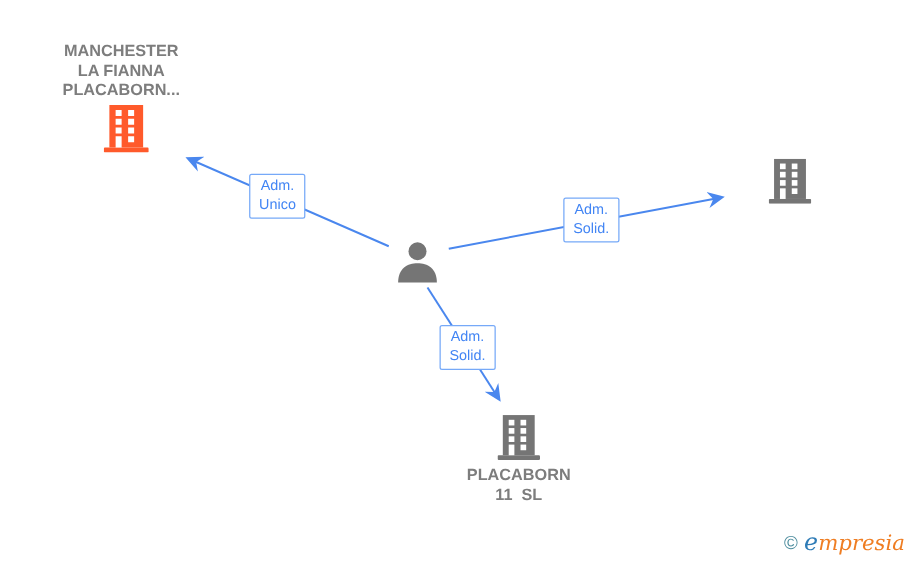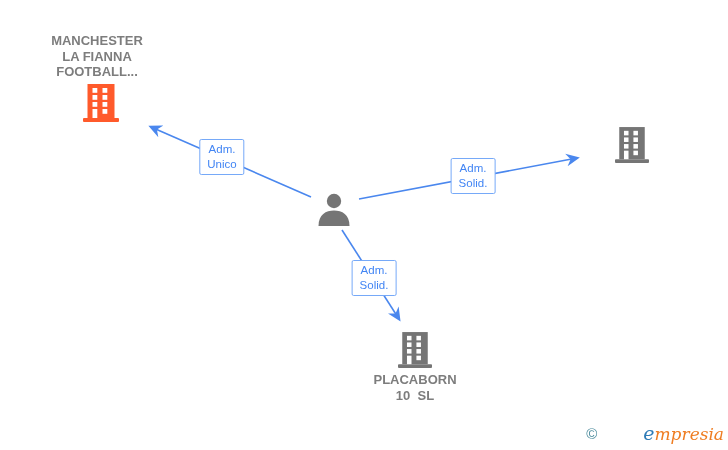--- a/index.html
+++ b/index.html
@@ -64,21 +64,20 @@
   .footer-logo .copy {
     color: #4e8d9e;
     font-family: "Liberation Sans", sans-serif;
     font-size: 15px;
     vertical-align: 1px;
     margin-right: 5px;
   }
   .footer-logo .brand {
     font-family: "DejaVu Serif", serif;
     font-style: italic;
-    margin-left: 41px;
   }
   .footer-logo .brand-e { color: #2f7cb7; font-size: 19px; }
   .footer-logo .brand-rest { color: #ef7d22; }
 </style>
 </head>
 <body>
 
 <div class="canvas">
 
   <svg class="edges-layer" width="728" height="450" viewBox="0 0 728 450">
@@ -87,21 +86,21 @@
         <path d="M0,0 L9.5,4.5 L0,9 L3,4.5 Z" fill="#4a87ee"></path>
       </marker>
     </defs>
     <line x1="311" y1="197" x2="151" y2="127" stroke="#4a87ee" stroke-width="1.6" marker-end="url(#arrow)"></line>
     <line x1="359" y1="199" x2="577" y2="158" stroke="#4a87ee" stroke-width="1.6" marker-end="url(#arrow)"></line>
     <line x1="342" y1="230" x2="399" y2="319" stroke="#4a87ee" stroke-width="1.6" marker-end="url(#arrow)"></line>
   </svg>
 
   <div class="node-label" style="left:97px; top:33px;">MANCHESTER
 LA FIANNA
-FOOTBALL...</div>
+PLACABORN...</div>
   <span class="node-icon" style="left:101px; top:84px; color:#ff5a2b;">
     <svg width="36" height="38" viewBox="0 0 36 38">
       <rect x="0" y="34" width="36" height="4" rx="1" fill="currentColor"></rect>
       <rect x="4.5" y="0" width="27" height="34" fill="currentColor"></rect>
       <rect x="9.5" y="4" width="4.8" height="4.8" fill="#ffffff"></rect>
       <rect x="19.5" y="4" width="4.8" height="4.8" fill="#ffffff"></rect>
       <rect x="9.5" y="11" width="4.8" height="4.8" fill="#ffffff"></rect>
       <rect x="19.5" y="11" width="4.8" height="4.8" fill="#ffffff"></rect>
       <rect x="9.5" y="18" width="4.8" height="4.8" fill="#ffffff"></rect>
       <rect x="19.5" y="18" width="4.8" height="4.8" fill="#ffffff"></rect>
@@ -140,21 +139,21 @@
       <rect x="19.5" y="4" width="4.8" height="4.8" fill="#ffffff"></rect>
       <rect x="9.5" y="11" width="4.8" height="4.8" fill="#ffffff"></rect>
       <rect x="19.5" y="11" width="4.8" height="4.8" fill="#ffffff"></rect>
       <rect x="9.5" y="18" width="4.8" height="4.8" fill="#ffffff"></rect>
       <rect x="19.5" y="18" width="4.8" height="4.8" fill="#ffffff"></rect>
       <rect x="9.5" y="25" width="4.8" height="9" fill="#ffffff"></rect>
       <rect x="19.5" y="25" width="4.8" height="4.8" fill="#ffffff"></rect>
     </svg>
   </span>
   <div class="node-label" style="left:415px; top:372px;">PLACABORN
-10  SL</div>
+11  SL</div>
 
   <div class="edge-label" style="left:222px; top:157px;">Adm.
 Unico</div>
   <div class="edge-label" style="left:473px; top:176px;">Adm.
 Solid.</div>
   <div class="edge-label" style="left:374px; top:278px;">Adm.
 Solid.</div>
 
   <div class="footer-logo">
     <span class="copy">©</span><span class="brand"><span class="brand-e">e</span><span class="brand-rest">mpresia</span></span>

